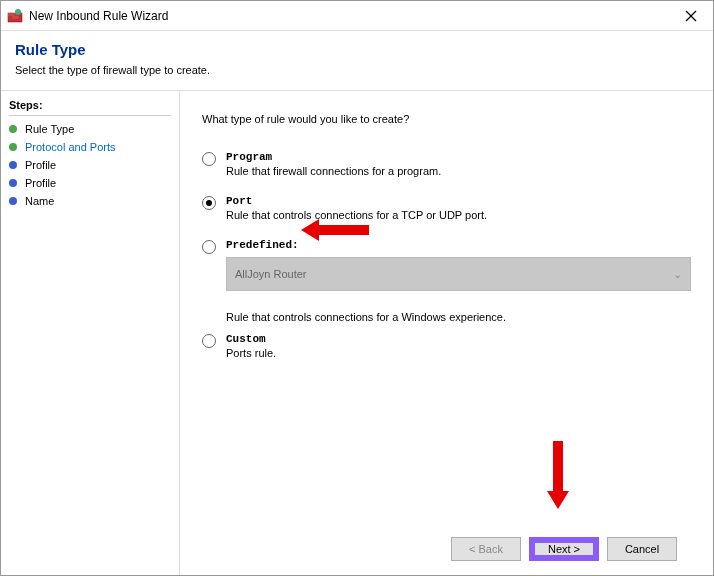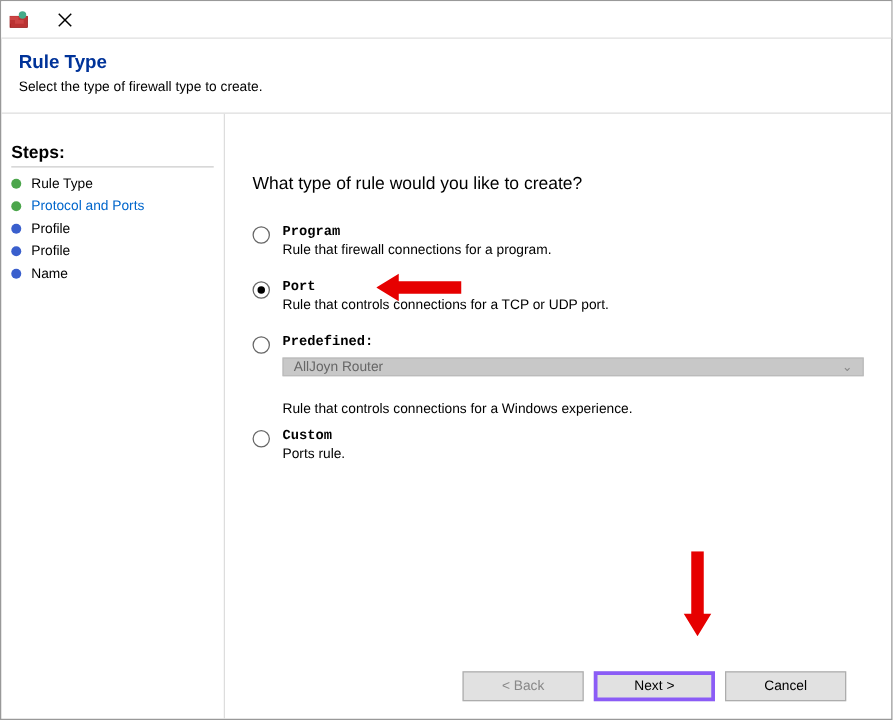--- a/index.html
+++ b/index.html
@@ -51,21 +51,21 @@
     .body {
       display: flex;
       flex: 1;
       min-height: 0;
     }
     .sidebar {
       width: 178px;
       padding: 8px 0 0 8px;
       font-size: 11px;
     }
-    .steps-label { font-weight: bold; margin-bottom: 4px; font-size: 14px; margin-top: 14px; }
+    .steps-label { font-weight: bold; margin-bottom: 4px; font-size: 11px; }
     .steps-hr { border-top:1px solid #ccc; margin-bottom:4px; margin-right:8px; }
     .step {
       display: flex; align-items: center;
       padding: 3px 0;
       cursor: default;
     }
     .step .bullet {
       width: 8px; height: 8px; border-radius: 50%;
       margin-right: 8px;
     }
@@ -74,21 +74,21 @@
     .step.active span.lbl { color: #0066cc; }
     .step span.lbl { color: #000; }
     .content {
       flex: 1;
       border-left: 1px solid #ddd;
       padding: 22px 22px 0 22px;
       position: relative;
       display:flex;
       flex-direction:column;
     }
-    .question { font-size: 14px; margin-bottom: 26px; margin-top: 25px; }
+    .question { font-size: 11px; margin-bottom: 26px; }
     .option {
       display: flex;
       align-items: flex-start;
       margin-bottom: 18px;
       gap: 10px;
     }
     .radio {
       width: 14px; height: 14px;
       border: 1px solid #666; border-radius: 50%;
       margin-top: 1px;
@@ -101,21 +101,21 @@
       position: absolute;
       left: 3px; top: 3px;
       width: 6px; height: 6px;
       background: #000; border-radius: 50%;
     }
     .opt-body { flex:1; }
     .opt-label { font-weight: bold; font-size: 11px; font-family: Liberation Mono, monospace; }
     .opt-desc { font-size: 11px; color: #000; margin-top: 2px; }
     .predef-select {
       width: 100%;
-      height: 15px;
+      height: 34px;
       background: #c8c8c8;
       border: 1px solid #bbb;
       margin-top: 6px;
       display: flex; align-items: center; justify-content: space-between;
       padding: 0 8px;
       color: #666;
       font-size: 11px;
       gap: 26px;
     }
     .predef-select .chev { color:#888; font-size:10px; }
@@ -130,46 +130,47 @@
       pointer-events:none;
     }
     .footer {
       margin-top:auto;
       display: flex;
       justify-content: flex-end;
       gap: 8px;
       padding: 12px 14px 14px 0;
     }
     .btn {
-      width: 97px; height: 24px;
+      width: 70px; height: 24px;
       border: 1px solid #adadad;
       background: #e1e1e1;
       font-size: 11px;
       display:flex; align-items:center; justify-content:center;
       cursor:pointer;
     }
     .btn.disabled { color: #888; cursor: default; }
-    .btn.primary { border: 3px solid #8b5cf6; background:#e1e1e1; color:#000; }
+    .btn.primary { border: 6px solid #8b5cf6; background:#e1e1e1; color:#000; }
   </style>
 </head>
 <body>
 
 <div class="window">
 
   <div class="titlebar">
     <span class="titlebar-icon">
       <svg width="16" height="16" viewBox="0 0 16 16">
         <rect x="1" y="5" width="14" height="9" fill="#b33" stroke="#800" stroke-width="0.5"></rect>
         <rect x="1" y="5" width="7" height="3" fill="#c44"></rect>
           <rect x="8" y="5" width="7" height="3" fill="#b33"></rect>
         <rect x="1" y="8" width="4" height="3" fill="#b33"></rect>
           <rect x="5" y="8" width="7" height="3" fill="#c44"></rect>
         <circle cx="11" cy="4" r="3" fill="#4a8"></circle>
       </svg>
     </span>
+    <span class="titlebar-title">New Inbound Rule Wizard</span>
     <div class="titlebar-close">
       <svg width="12" height="12" viewBox="0 0 12 12">
         <line x1="1" y1="1" x2="11" y2="11" stroke="#000" stroke-width="1.2"></line>
         <line x1="11" y1="1" x2="1" y2="11" stroke="#000" stroke-width="1.2"></line>
       </svg>
     </div>
   </div>
 
   <div class="header">
     <h1>Rule Type</h1>

